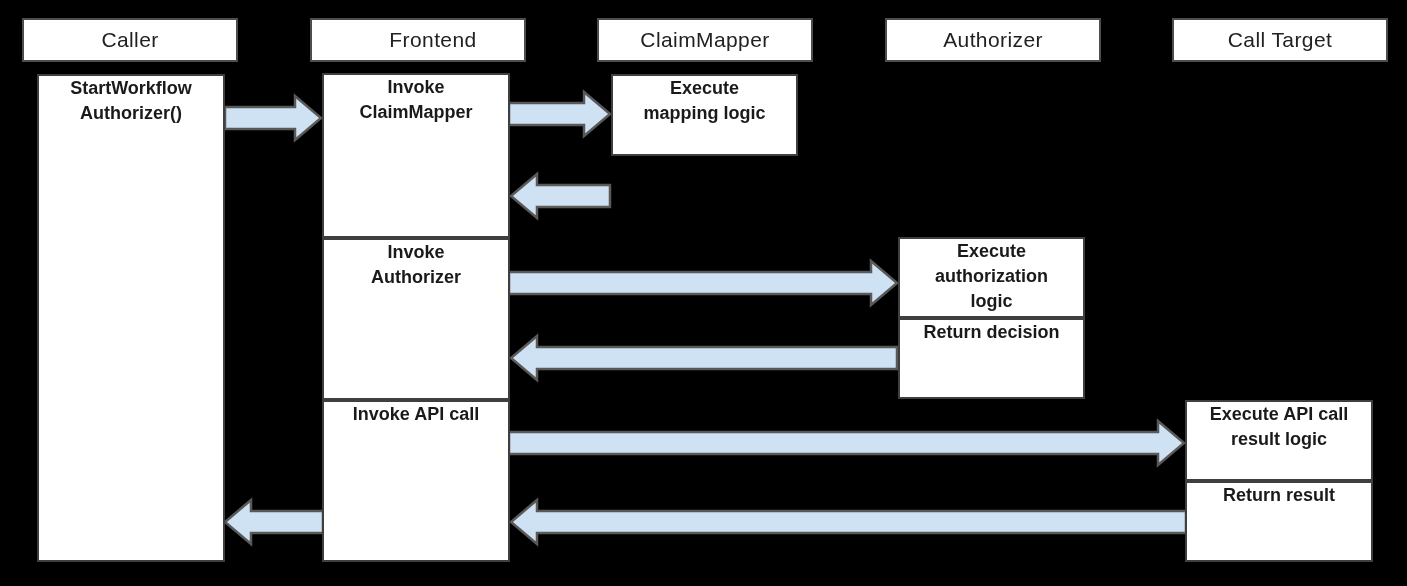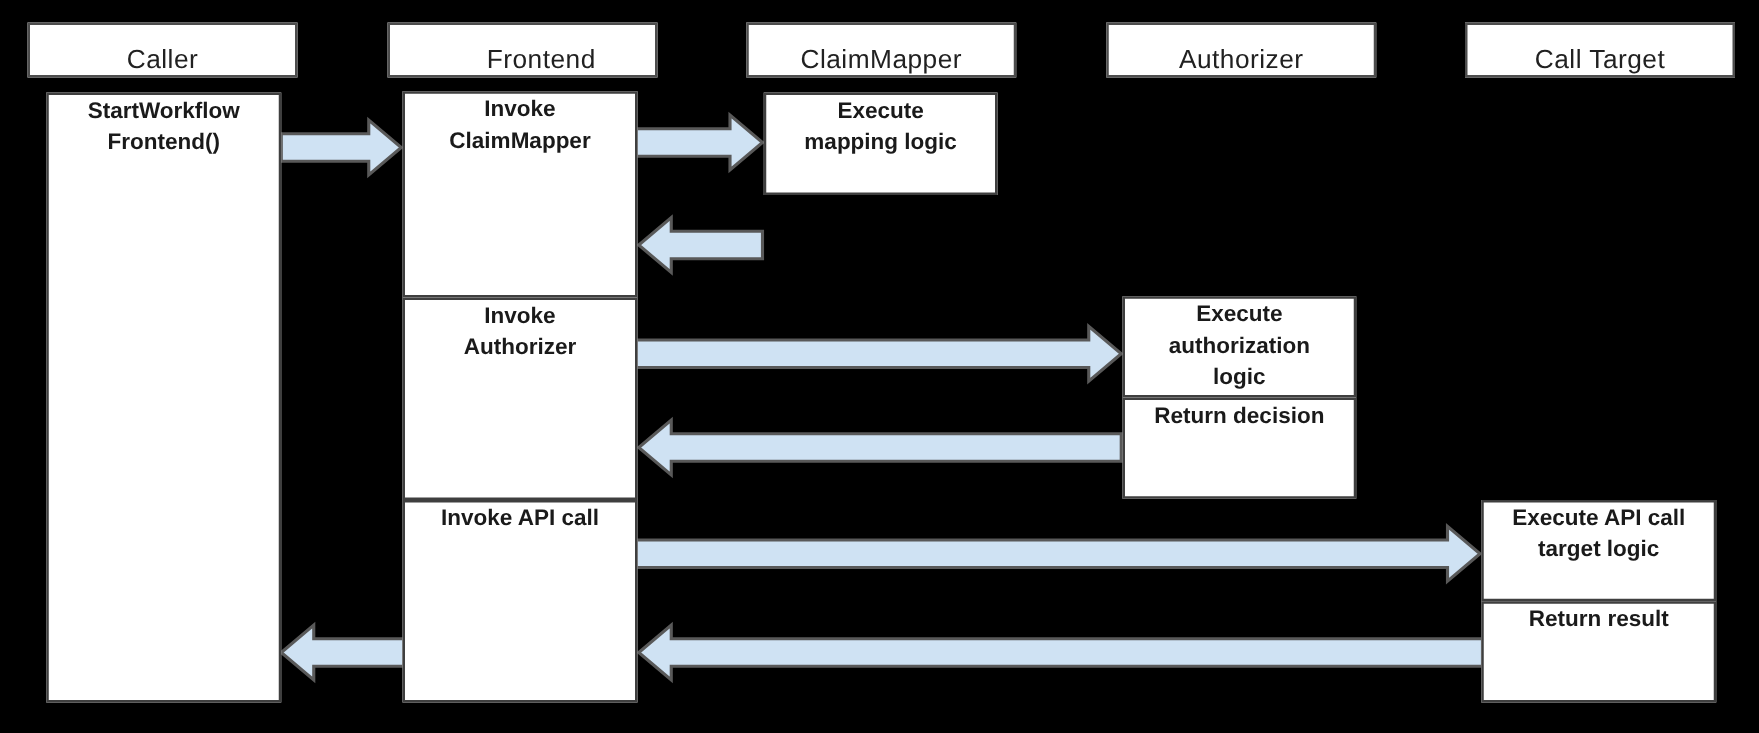--- a/index.html
+++ b/index.html
@@ -29,21 +29,21 @@
   }
   .hdr {
     position: absolute;
     top: 18px;
     width: 216px;
     height: 44px;
     background: #ffffff;
     border: 2px solid #4d4d4d;
     box-sizing: border-box;
     display: flex;
-    align-items: flex-end;
+    align-items: center;
     justify-content: center;
     z-index: 2;
   }
   .hdr span {
     font-size: 21px;
     font-weight: 400;
     color: #212121;
     letter-spacing: 0.4px;
     white-space: nowrap;
   }
@@ -107,21 +107,21 @@
   </div>
   <div class="hdr" id="h3">
     <span>Authorizer</span>
   </div>
   <div class="hdr" id="h4">
     <span>Call Target</span>
   </div>
 
   <div class="box" id="b-caller">
     <span>StartWorkflow
-Frontend()</span>
+Authorizer()</span>
   </div>
 
   <div class="box" id="b-f1">
     <span>Invoke
 ClaimMapper</span>
   </div>
   <div class="box" id="b-f2">
     <span>Invoke
 Authorizer</span>
   </div>
@@ -138,19 +138,19 @@
     <span>Execute
 authorization
 logic</span>
   </div>
   <div class="box" id="b-a2">
     <span>Return decision</span>
   </div>
 
   <div class="box" id="b-t1">
     <span>Execute API call
-target logic</span>
+result logic</span>
   </div>
   <div class="box" id="b-t2">
     <span>Return result</span>
   </div>
 
 </div>
 
 </body></html>

